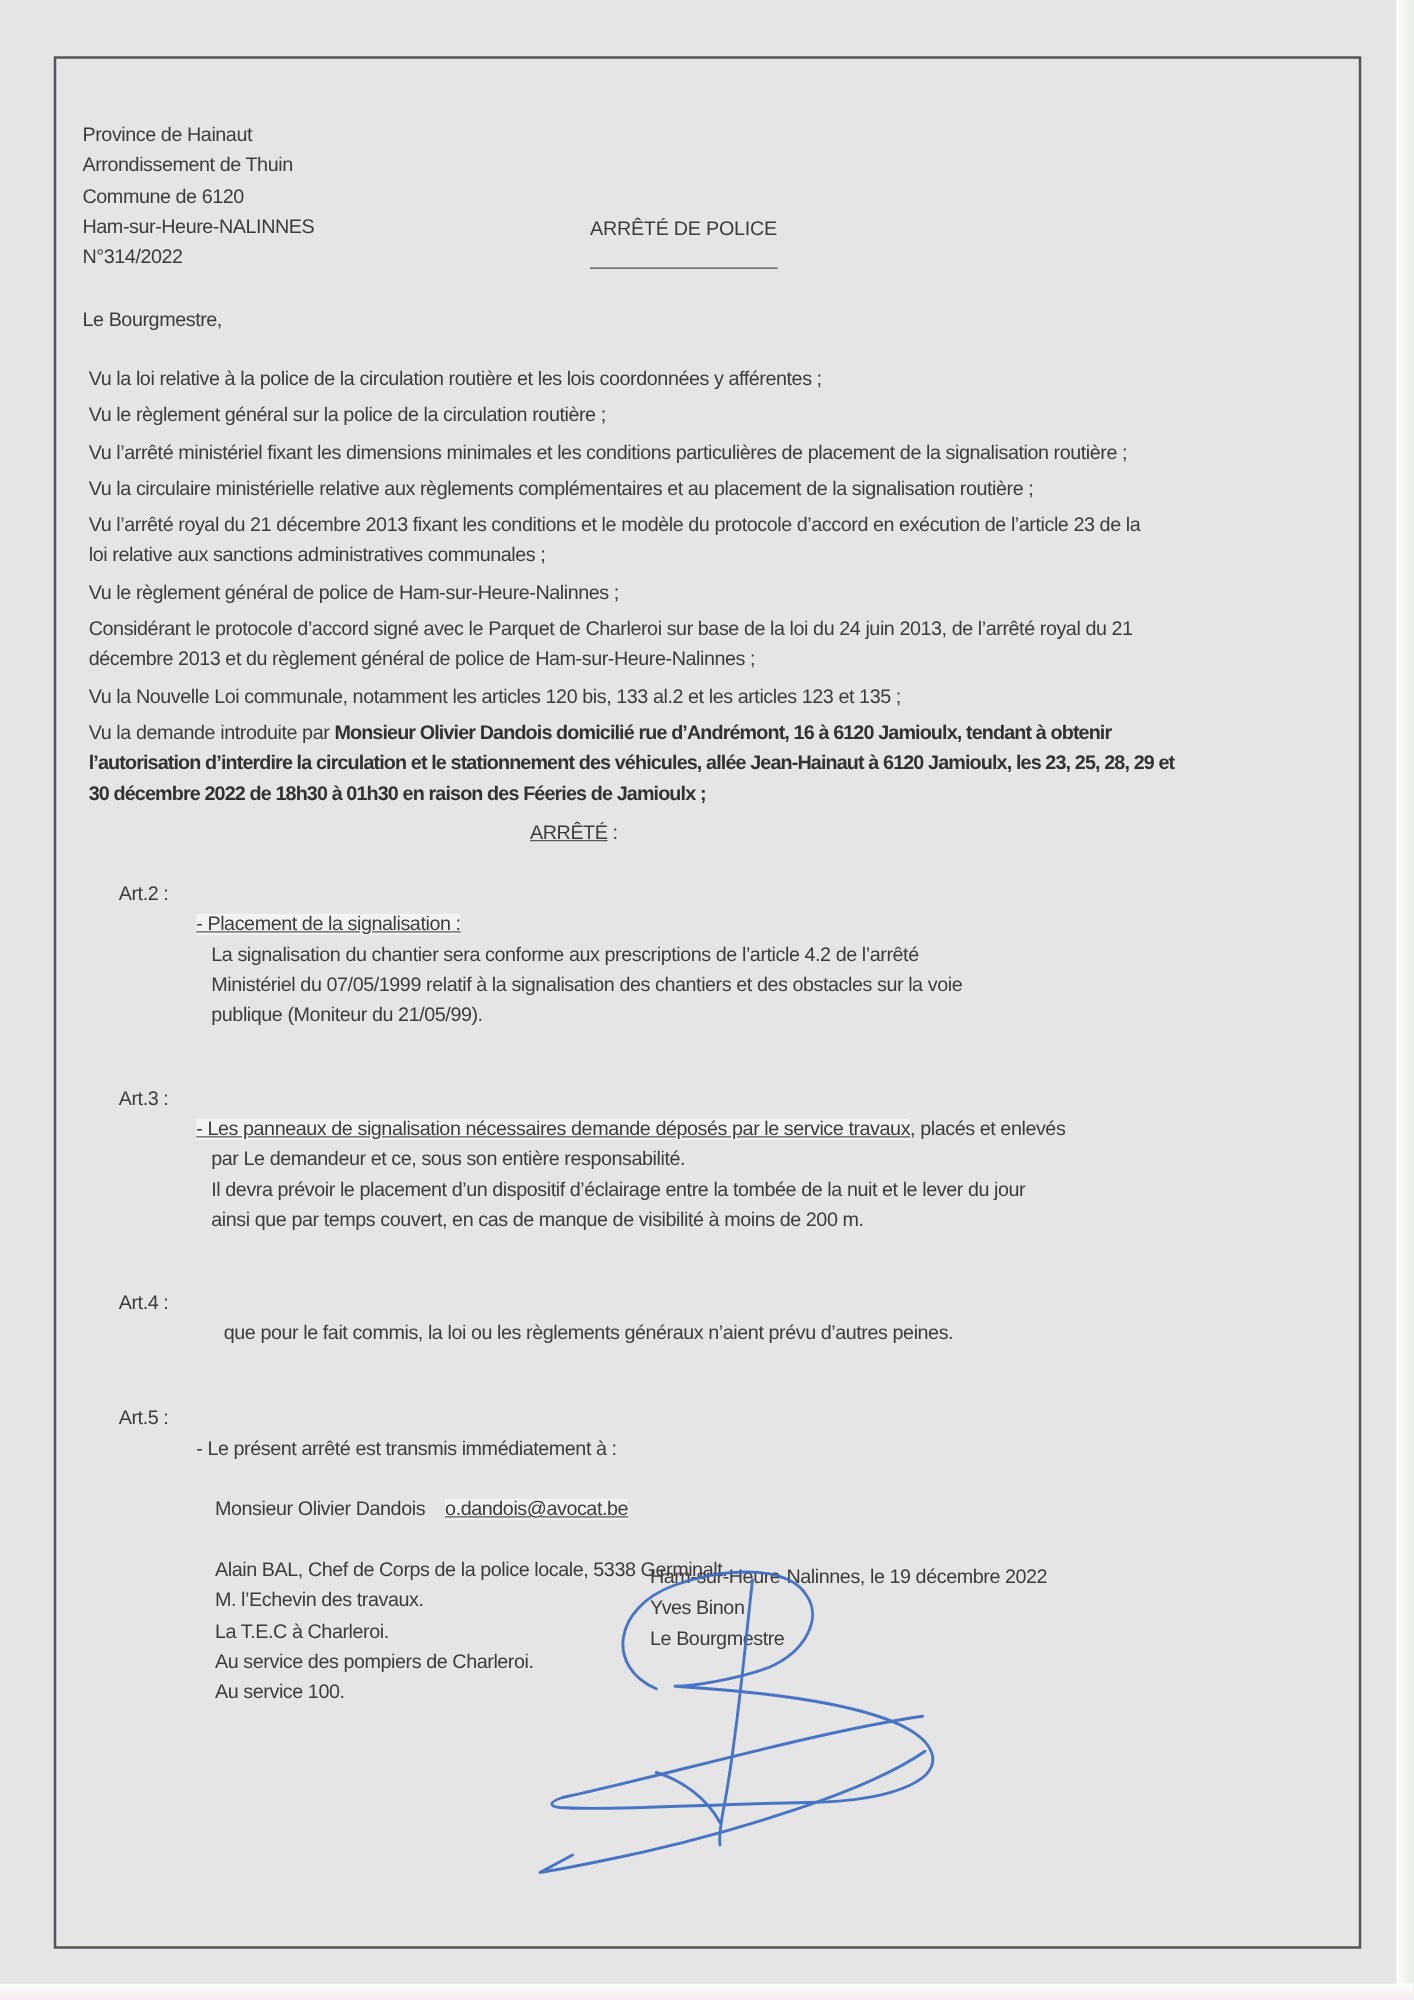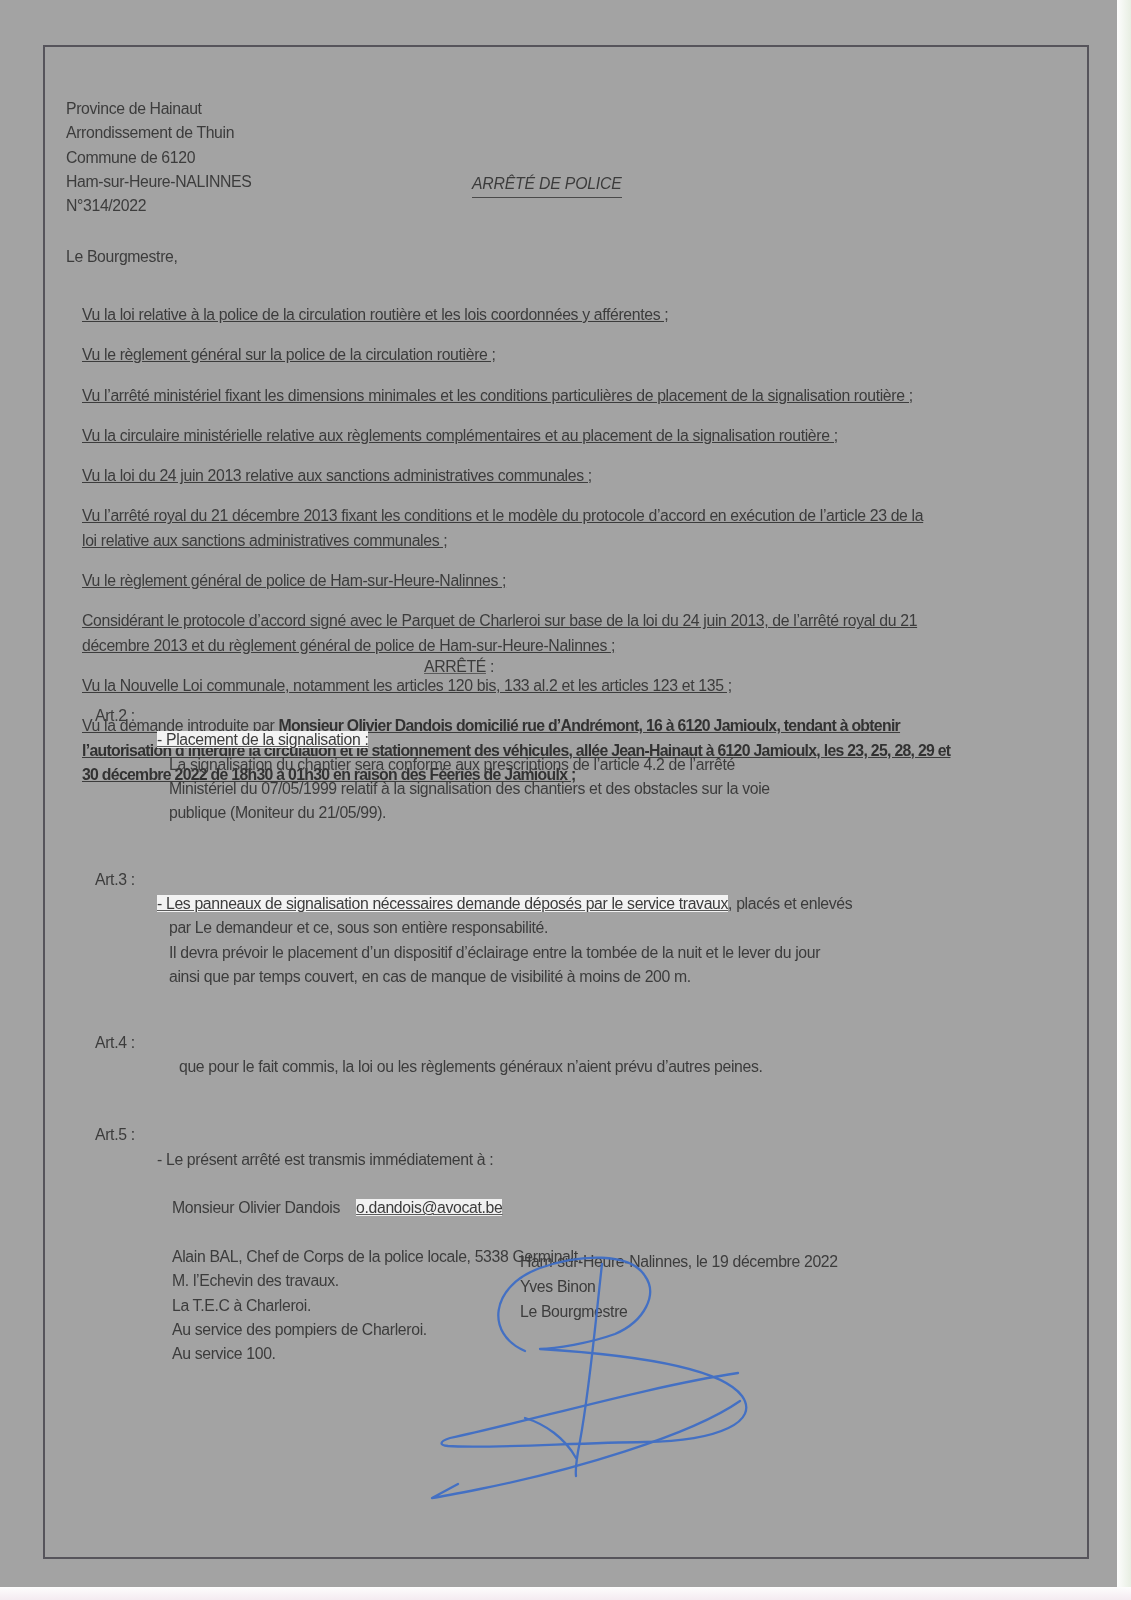--- a/index.html
+++ b/index.html
@@ -1,42 +1,42 @@
 <!DOCTYPE html>
 <html lang="fr"><head>
 <meta charset="utf-8">
 <style>
   html,body{margin:0;padding:0;background:#ffffff;}
   .stage{
     position:relative;width:1131px;height:1600px;overflow:hidden;
-    background:#a3a3a3;
+    background:#e5e5e5;
     font-family:"Liberation Sans","DejaVu Sans",sans-serif;
     color:#3c3c3c;
     font-size:15.8px;line-height:24.3px;letter-spacing:-0.35px;
   }
   .frame{
     position:absolute;left:43px;top:45px;width:1042px;height:1510px;
     border:2px solid #56545b;background:transparent;
   }
   .edge-right{
     position:absolute;right:0;top:0;width:14px;height:1600px;
     background:linear-gradient(to right,#fdfdfd,#e7eee2);
   }
   .edge-bottom{
     position:absolute;left:0;bottom:0;width:1131px;height:13px;
     background:linear-gradient(to bottom,#fdfdfd,#f4ebf1);
   }
   .issuer{position:absolute;left:66px;top:97px;}
   .title{
     position:absolute;left:472px;top:172px;
-    border-bottom:1.6px solid #4a4a4a;padding-bottom:1px;letter-spacing:-0.2px;font-style:italic;
+    border-bottom:1.6px solid #4a4a4a;padding-bottom:18px;letter-spacing:-0.2px;
   }
   .salutation{position:absolute;left:66px;top:245px;}
   .preamble{position:absolute;left:66px;top:287px;width:1018px;}
-  .preamble p{margin:16px;white-space:pre-line;text-decoration:underline;}
+  .preamble p{margin:5px;white-space:pre-line;}
   .b{font-weight:700;letter-spacing:-0.7px;color:#323232;}
   .ul{text-decoration:underline;text-decoration-color:#5a5a5a;}
   .shade{background:#f3f3f3;}
   .arrete-heading{position:absolute;left:424px;top:655px;}
   .articles{position:absolute;left:95px;top:704px;width:995px;}
   .article{display:flex;align-items:flex-start;}
   .article .lbl{flex:0 0 62px;}
   .article .body{flex:1 1 auto;white-space:pre-line;}
   .a1{margin-bottom:22px;} .a1 .body{padding-left:6px;}
   .a2{margin-bottom:18px;} .a3{margin-bottom:17px;} .a4{margin-bottom:20px;}
@@ -64,21 +64,20 @@
 
   <div class="title">ARRÊTÉ DE POLICE</div>
 
   <div class="salutation">Le Bourgmestre,</div>
 
   <div class="preamble">
     <p>Vu la loi relative à la police de la circulation routière et les lois coordonnées y afférentes ;</p>
     <p>Vu le règlement général sur la police de la circulation routière ;</p>
     <p>Vu l’arrêté ministériel fixant les dimensions minimales et les conditions particulières de placement de la signalisation routière ;</p>
     <p>Vu la circulaire ministérielle relative aux règlements complémentaires et au placement de la signalisation routière ;</p>
-    <p>Vu la loi du 24 juin 2013 relative aux sanctions administratives communales ;</p>
     <p>Vu l’arrêté royal du 21 décembre 2013 fixant les conditions et le modèle du protocole d’accord en exécution de l’article 23 de la
 loi relative aux sanctions administratives communales ;</p>
     <p>Vu le règlement général de police de Ham-sur-Heure-Nalinnes ;</p>
     <p>Considérant le protocole d’accord signé avec le Parquet de Charleroi sur base de la loi du 24 juin 2013, de l’arrêté royal du 21
 décembre 2013 et du règlement général de police de Ham-sur-Heure-Nalinnes ;</p>
     <p>Vu la Nouvelle Loi communale, notamment les articles 120 bis, 133 al.2 et les articles 123 et 135 ;</p>
     <p><span>Vu la demande introduite par </span><span class="b">Monsieur Olivier Dandois domicilié rue d’Andrémont, 16 à 6120 Jamioulx, tendant à obtenir
 l’autorisation d’interdire la circulation et le stationnement des véhicules, allée Jean-Hainaut à 6120 Jamioulx, les 23, 25, 28, 29 et
 30 décembre 2022 de 18h30 à 01h30 en raison des Féeries de Jamioulx ;</span></p>
   </div>

